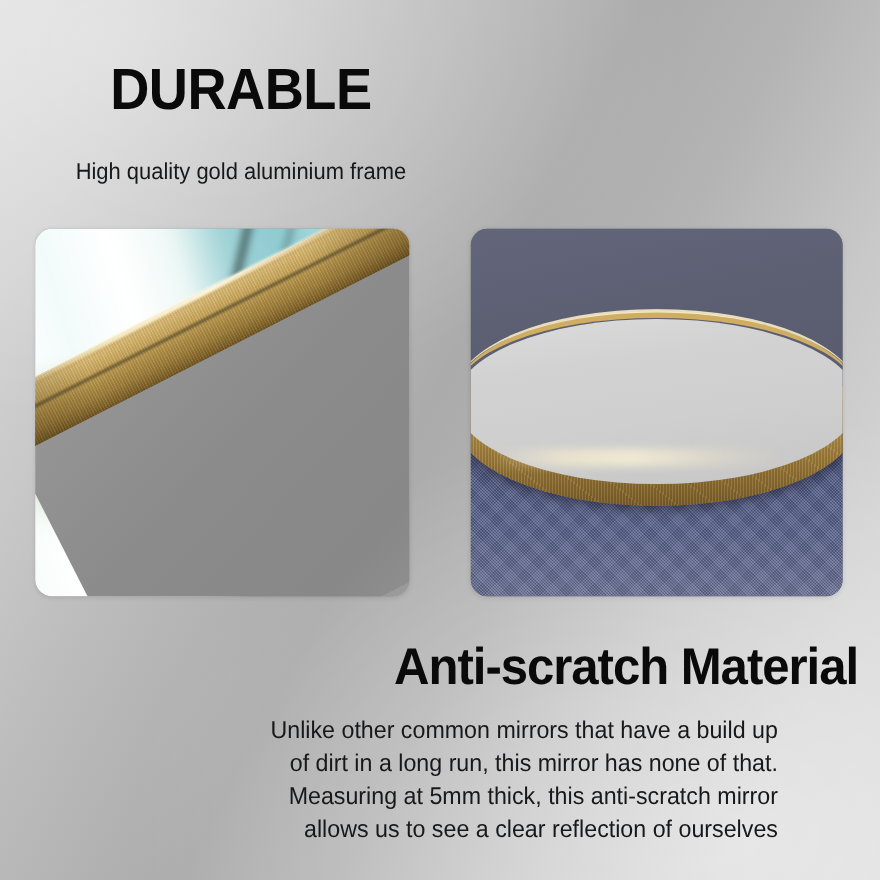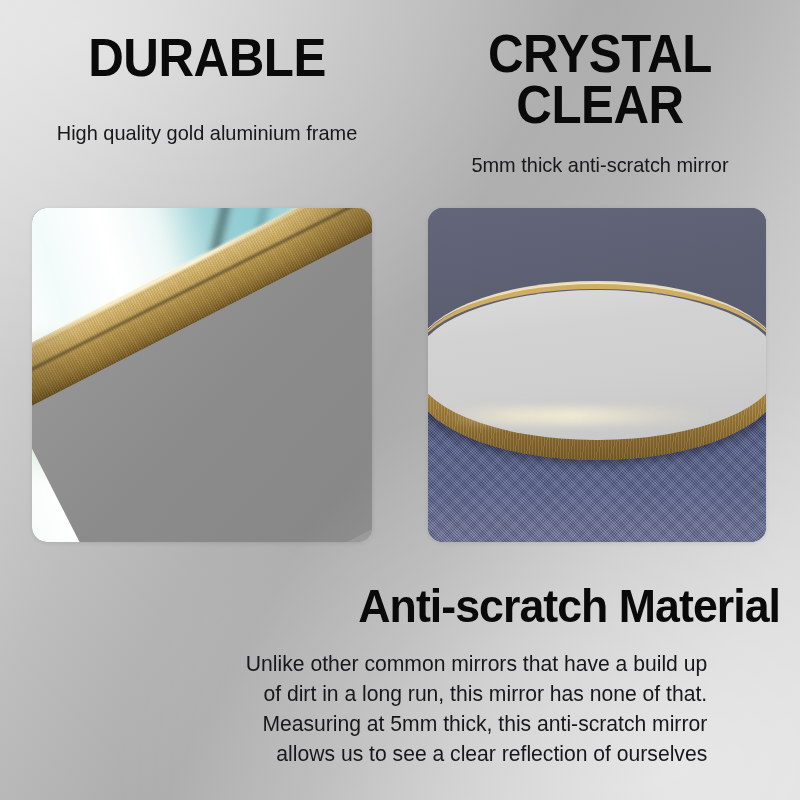--- a/index.html
+++ b/index.html
@@ -42,21 +42,21 @@
     z-index: 4;
   }
 
   
   .head-col {
     position: absolute;
     top: 0;
     text-align: center;
     z-index: 6;
   }
-  .head-col.left  { left: 12px;  width: 390px; }
+  .head-col.left  { left: 24px;  width: 390px; margin-top: 24px; }
   .head-col.right { left: 404px; width: 392px; }
 
   .headline {
     font-family: "Liberation Sans", sans-serif;
     font-weight: bold;
     color: #0a0a0a;
     letter-spacing: -0.5px;
     line-height: 0.96;
     transform: scaleX(0.93);
     transform-origin: center top;
@@ -326,25 +326,20 @@
 </head>
 <body>
 
 <div id="poster">
 
   <div class="head-col left">
     <div class="headline">DURABLE</div>
     <div class="subtitle">High quality gold aluminium frame</div>
   </div>
 
-  <div class="head-col right">
-    <div class="headline">CRYSTAL
-CLEAR</div>
-    <div class="subtitle">5mm thick anti-scratch mirror</div>
-  </div>
 
   <div class="photo" id="photo-left">
     <div class="lp-wall"></div>
     <div class="lp-glass"></div>
     <div class="lp-mullion m1"></div>
     <div class="lp-mullion m2"></div>
     <div class="lp-plant"></div>
     <div class="lp-warm"></div>
     <div class="lp-wallmask"></div>
     <div class="lp-gold"></div>

